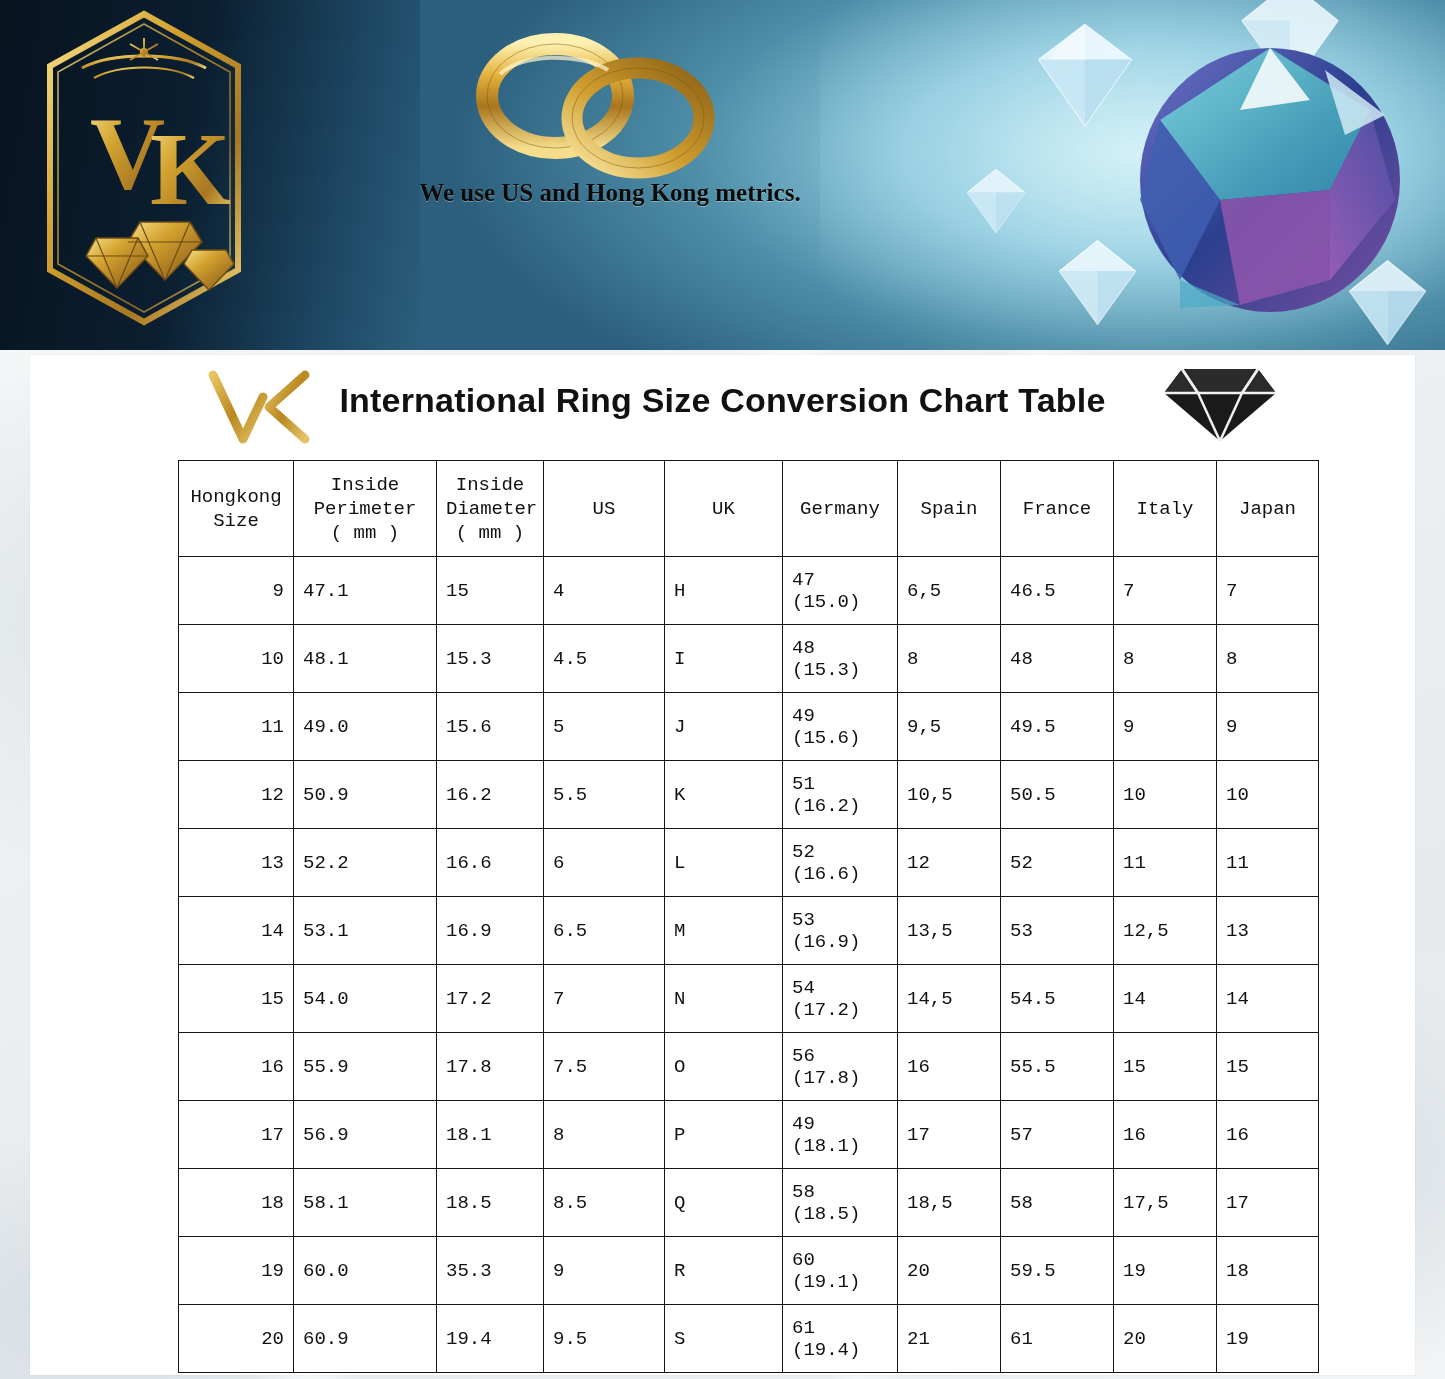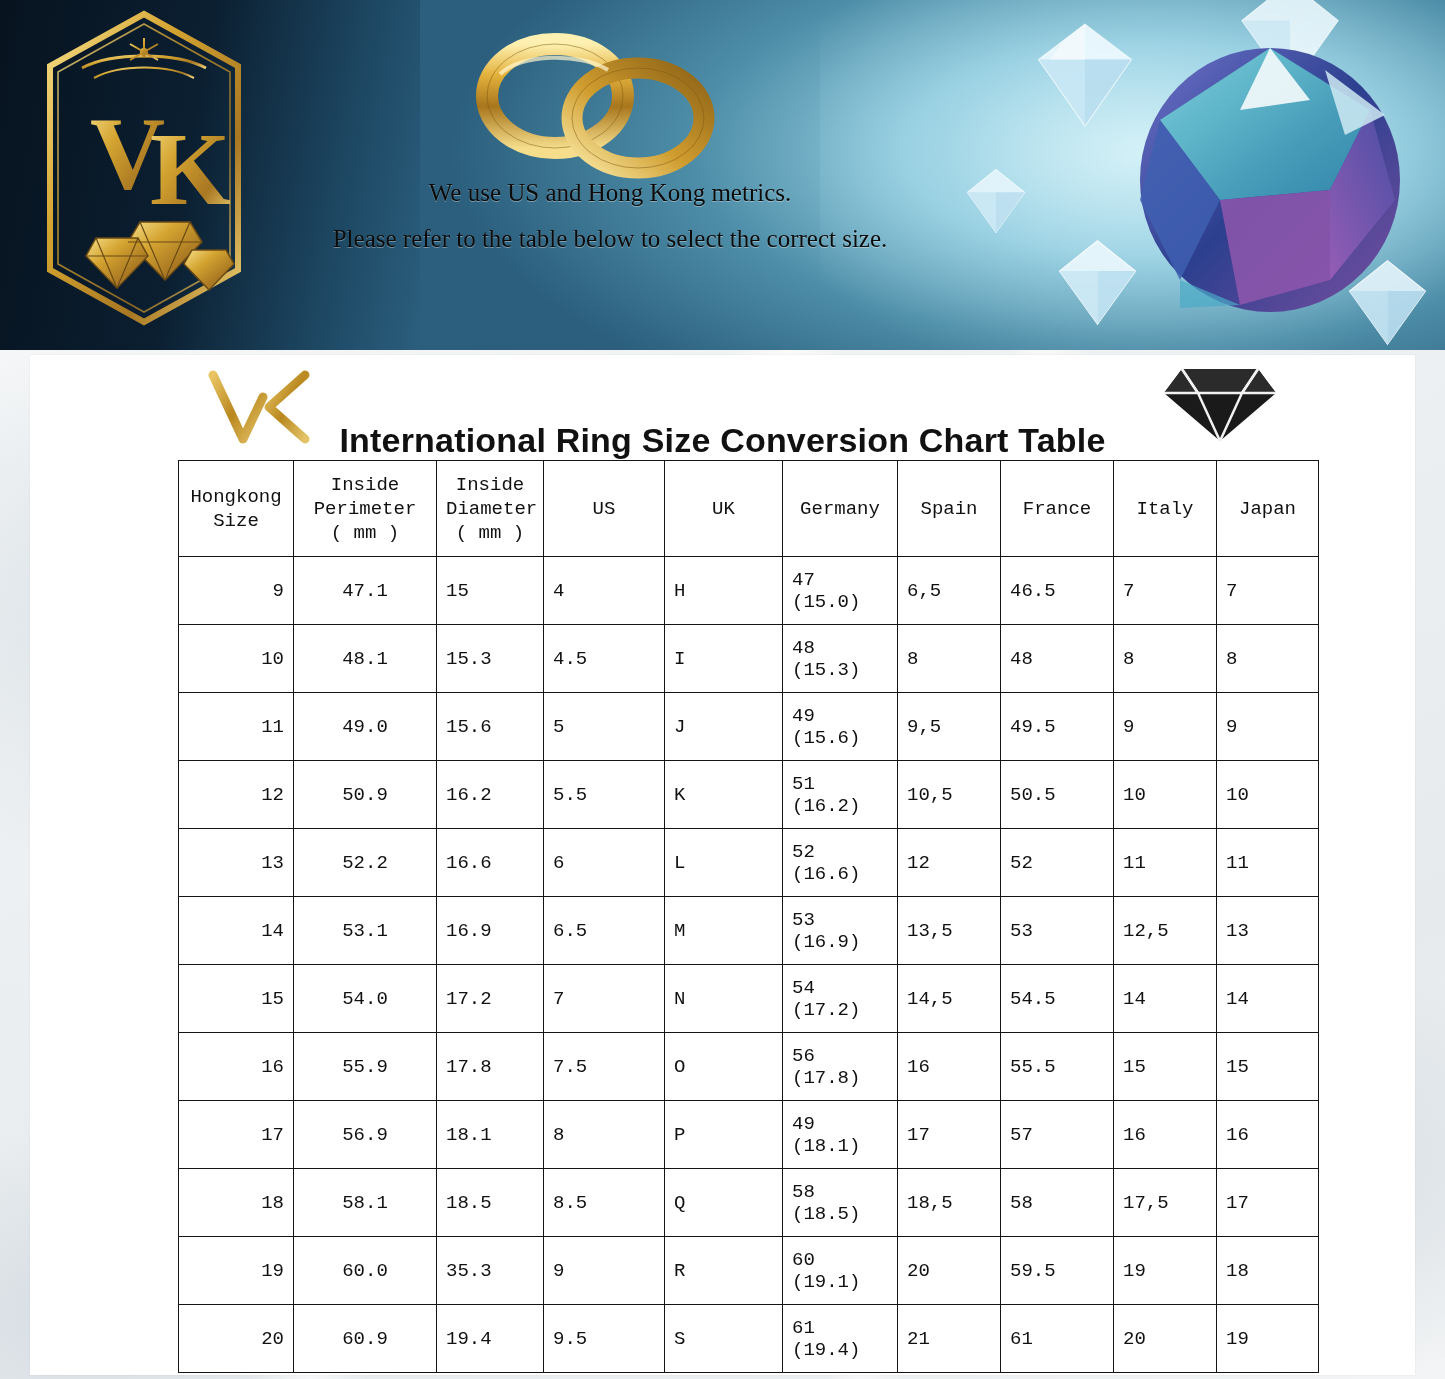--- a/index.html
+++ b/index.html
@@ -39,21 +39,21 @@
   
   .rings { position: absolute; left: 460px; top: 30px; width: 290px; height: 150px; }
 
   
   .headline {
     position: absolute; left: 230px; top: 170px; width: 760px;
     text-align: center;
     font-family: "Liberation Serif", serif;
     color: #0b0b0b;
     font-size: 25px;
-    font-weight: normal;
+    font-weight: bold;
     line-height: 46px;
     text-shadow: 0 1px 0 rgba(255,255,255,0.35);
   }
 
   
   .gem { position: absolute; }
 
   
   .sheet {
     position: absolute; left: 0; top: 350px; width: 1445px; height: 1029px;
@@ -88,21 +88,20 @@
   }
   .chart-title {
     position: absolute;
     left: 0; right: 0; top: 26px;
     text-align: center;
     font-size: 34px;
     font-weight: bold;
     color: #111;
     letter-spacing: 0.2px;
     font-family: "Liberation Sans", sans-serif;
-    margin-top: 40px;
   }
   .head-vk { position: absolute; left: 175px; top: 12px; width: 110px; height: 80px; }
   .head-diamond { position: absolute; right: 135px; top: 8px; width: 120px; height: 82px; }
 
   
   table.ringtable {
     position: absolute;
     left: 148px; top: 105px;
     width: 1140px;
     border-collapse: collapse;
@@ -118,21 +117,21 @@
   }
   table.ringtable th {
     height: 96px;
     font-weight: normal;
     text-align: center;
     line-height: 24px;
     font-size: 19px;
   }
   table.ringtable td { vertical-align: middle; }
   td.num { text-align: right; padding-right: 14px; }
-  td.ctr { text-align: center; }
+  td.ctr { }
   td.lft { text-align: left; padding-left: 10px; }
 
   
   col.c0 { width: 115px; }
   col.c1 { width: 143px; }
   col.c2 { width: 107px; }
   col.c3 { width: 121px; }
   col.c4 { width: 118px; }
   col.c5 { width: 115px; }
   col.c6 { width: 103px; }
@@ -260,21 +259,20 @@
       <ellipse cx="95" cy="66" rx="68" ry="52" fill="none" stroke="url(#ringGold)" stroke-width="22"></ellipse>
       <ellipse cx="95" cy="66" rx="68" ry="52" fill="none" stroke="#7d5712" stroke-width="1" opacity="0.5"></ellipse>
       <ellipse cx="178" cy="88" rx="66" ry="50" fill="none" stroke="url(#ringGold2)" stroke-width="21"></ellipse>
       <ellipse cx="178" cy="88" rx="66" ry="50" fill="none" stroke="#7d5712" stroke-width="1" opacity="0.5"></ellipse>
       <path d="M40 44 C 60 24, 120 22, 148 40" stroke="#fff6cf" stroke-width="4" fill="none" opacity="0.7"></path>
     </svg>
   </div>
 
   <div class="headline">
     <div>We use US and Hong Kong metrics.</div>
-    <div>Please refer to the table below to select the correct size.</div>
   </div>
 </div>
 
 <div class="sheet"></div>
 
 <div class="card">
 
   <div class="chart-head">
     <svg class="head-vk" viewBox="0 0 110 80">
       <defs>

